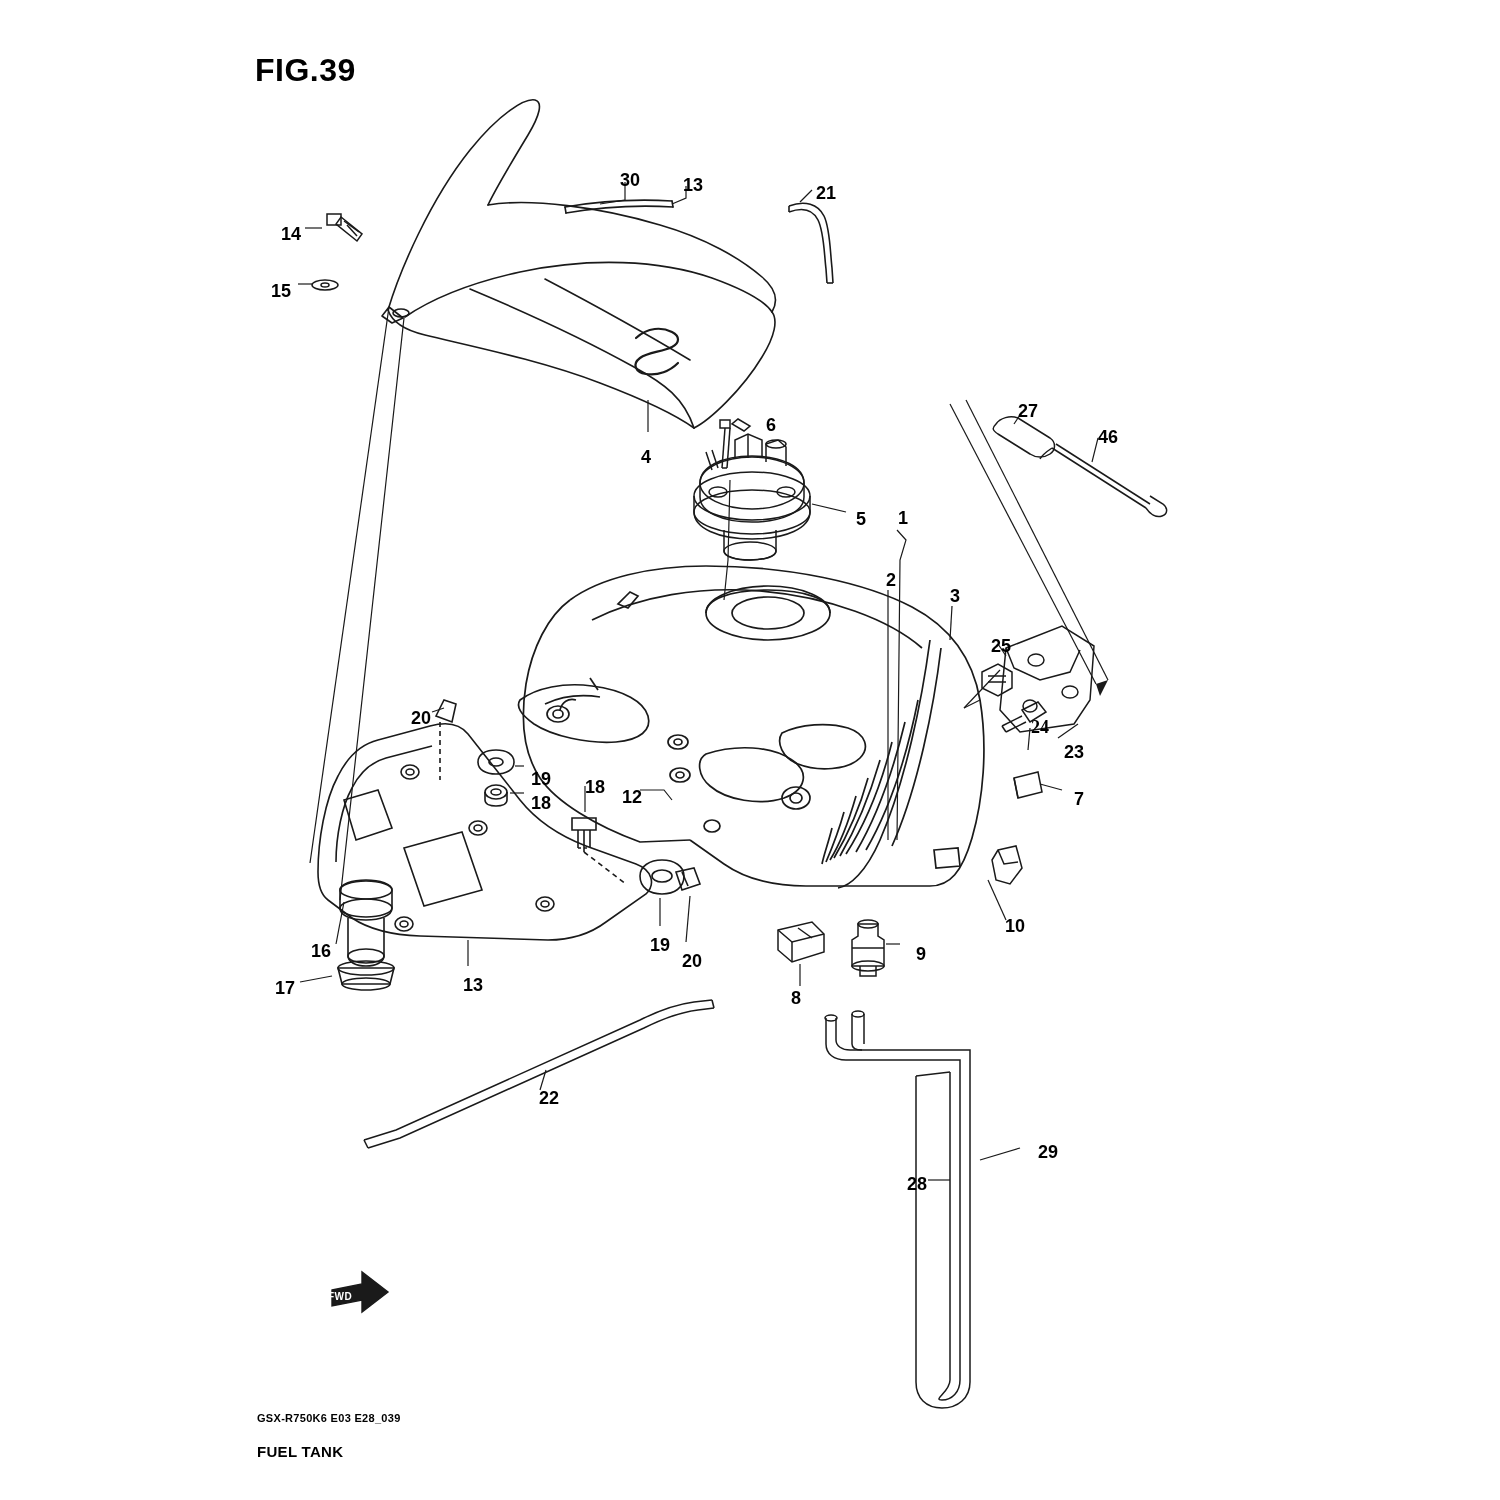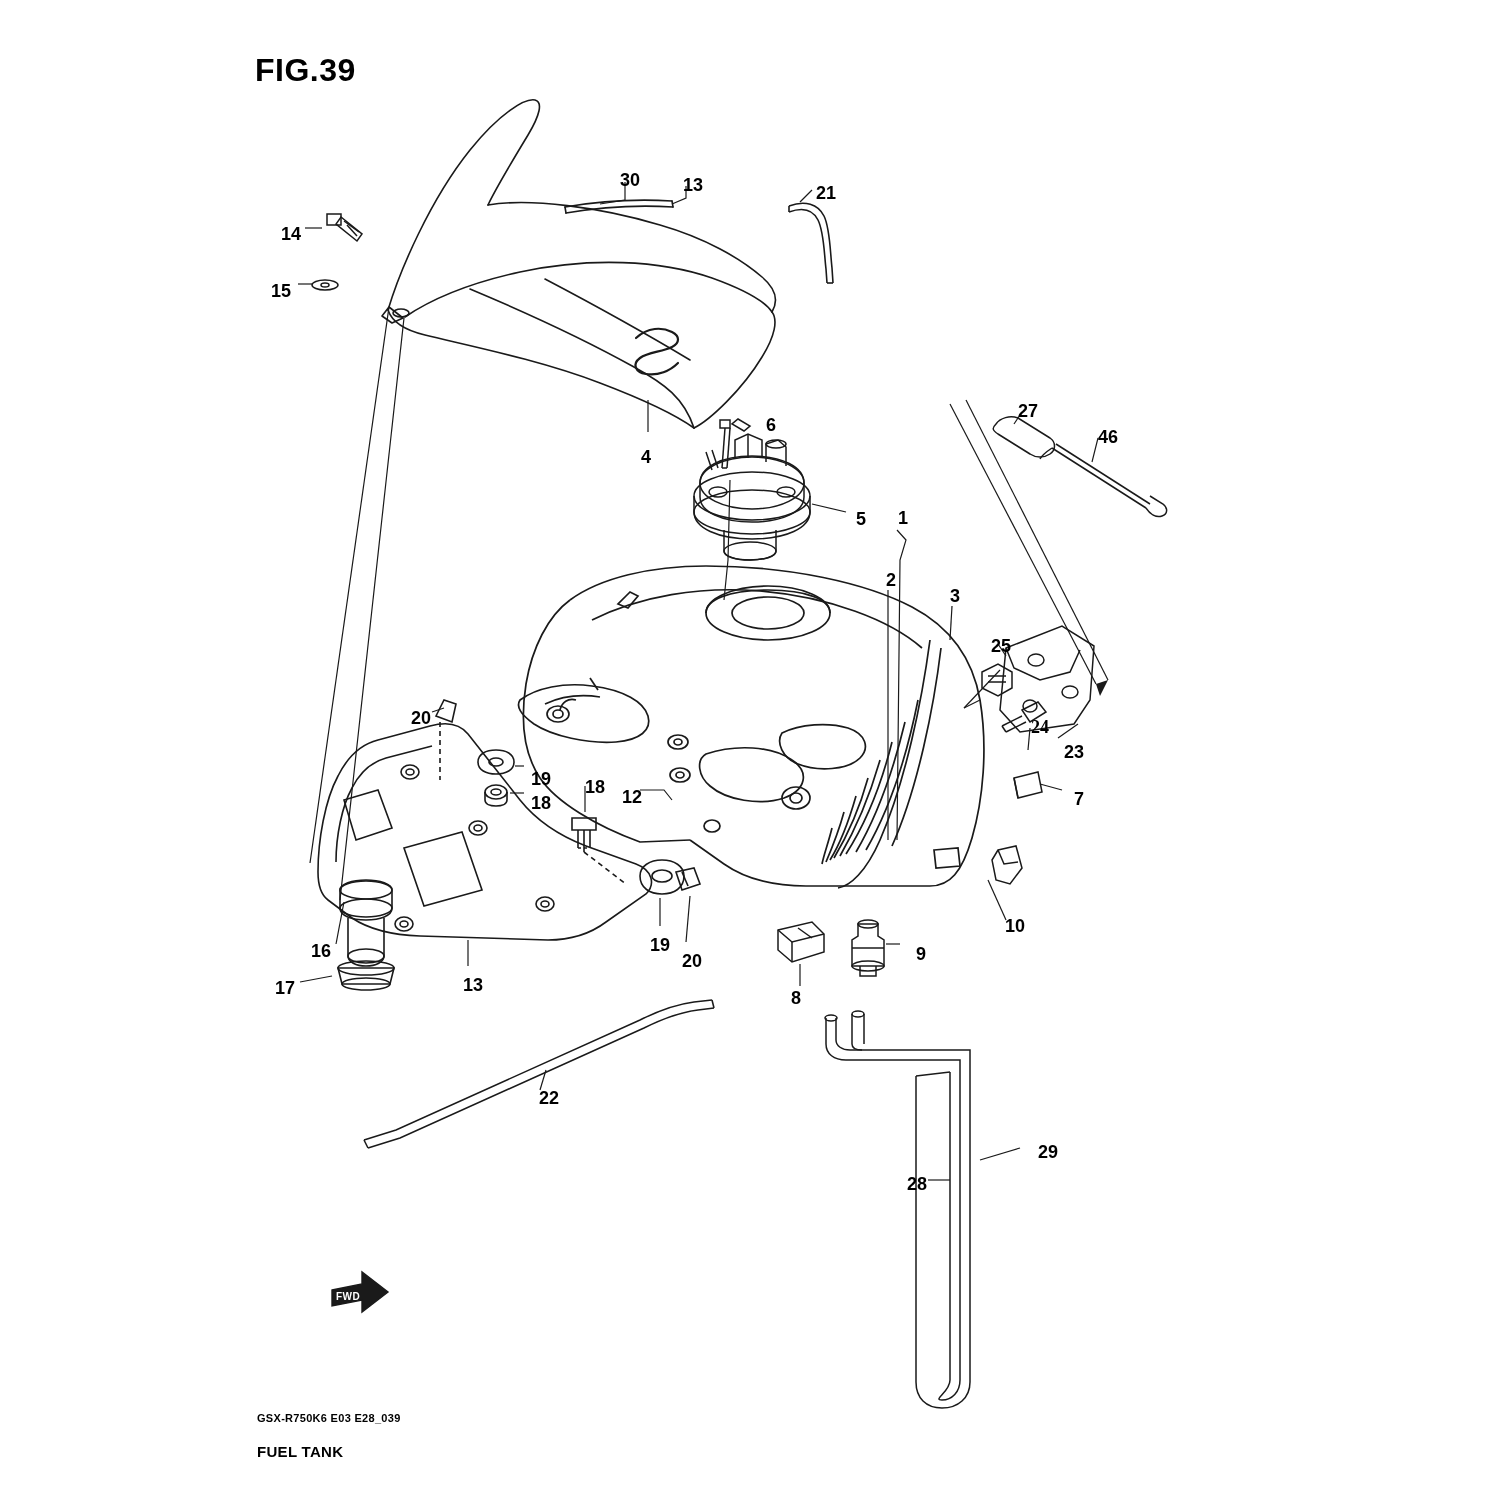--- a/index.html
+++ b/index.html
@@ -362,21 +362,21 @@
       <path d="M916 1076 L 950 1072"></path>
       <path d="M1020 1148 L 980 1160" stroke-width="1.2"></path>
       <path d="M928 1180 L 950 1180" stroke-width="1.2"></path>
     </g>
 
     <g>
       <path d="M332 1290 L 362 1284 L 362 1272 L 388 1292 L 362 1312 L 362 1300 L 332 1306 Z" fill="#1a1a1a" stroke="#1a1a1a" stroke-width="1.4"></path>
     </g>
   </svg>
 
-  <div class="fwd-label" style="left:336px; top:1291px;">FWD</div>
+  <div class="fwd-label" style="left:328px; top:1291px;">FWD</div>
 
   <div class="callout" style="left:898px;  top:508px;">1</div>
   <div class="callout" style="left:886px;  top:570px;">2</div>
   <div class="callout" style="left:950px;  top:586px;">3</div>
   <div class="callout" style="left:641px;  top:447px;">4</div>
   <div class="callout" style="left:856px;  top:509px;">5</div>
   <div class="callout" style="left:766px;  top:415px;">6</div>
   <div class="callout" style="left:1074px; top:789px;">7</div>
   <div class="callout" style="left:791px;  top:988px;">8</div>
   <div class="callout" style="left:916px;  top:944px;">9</div>

